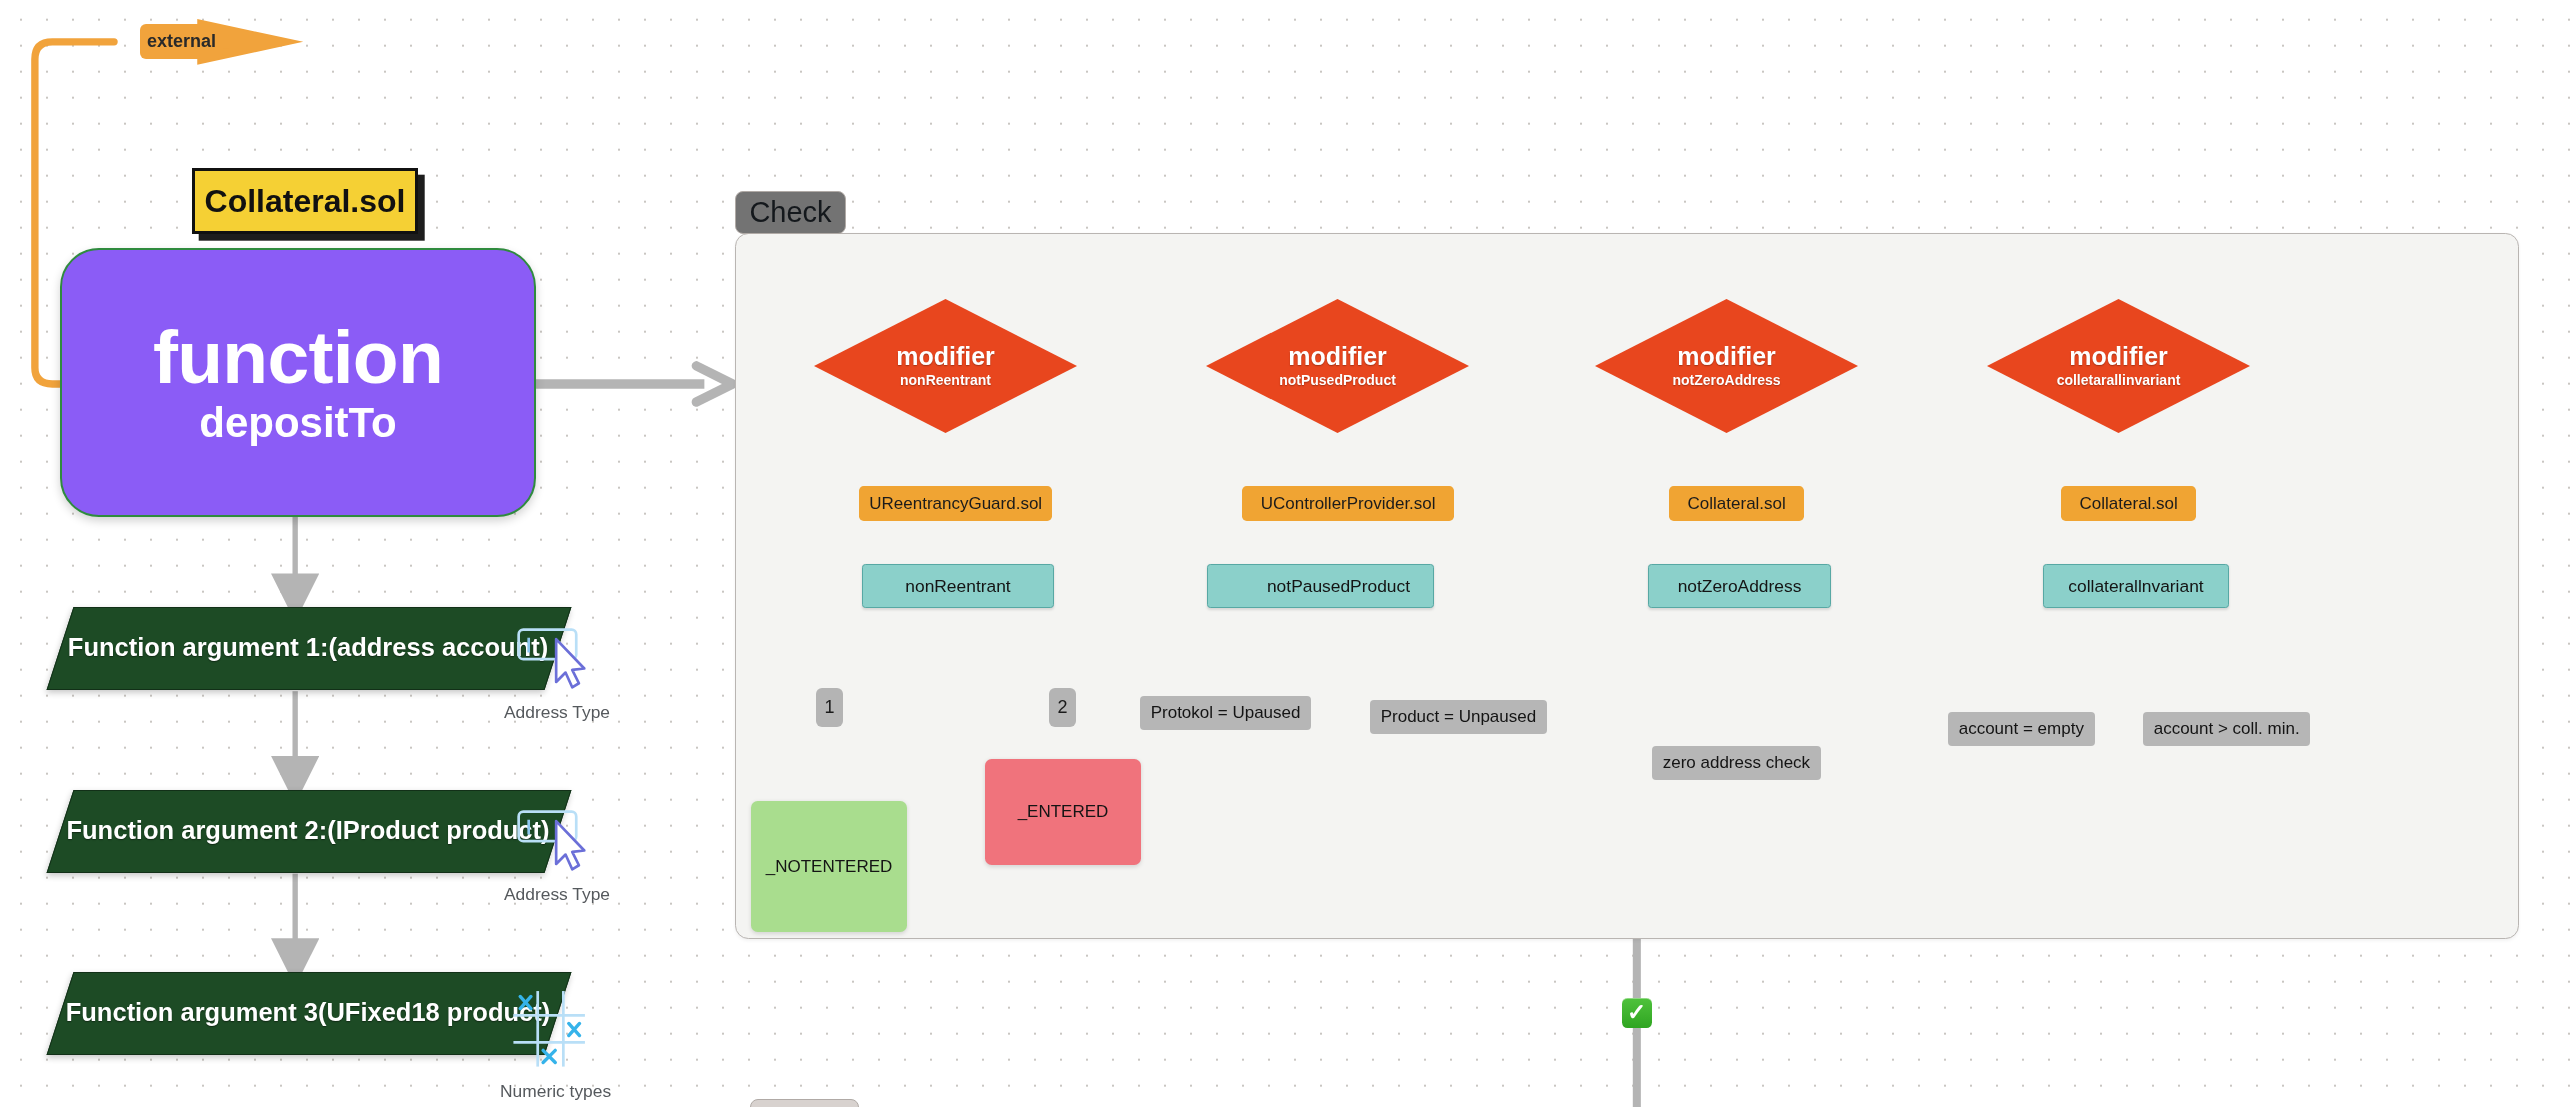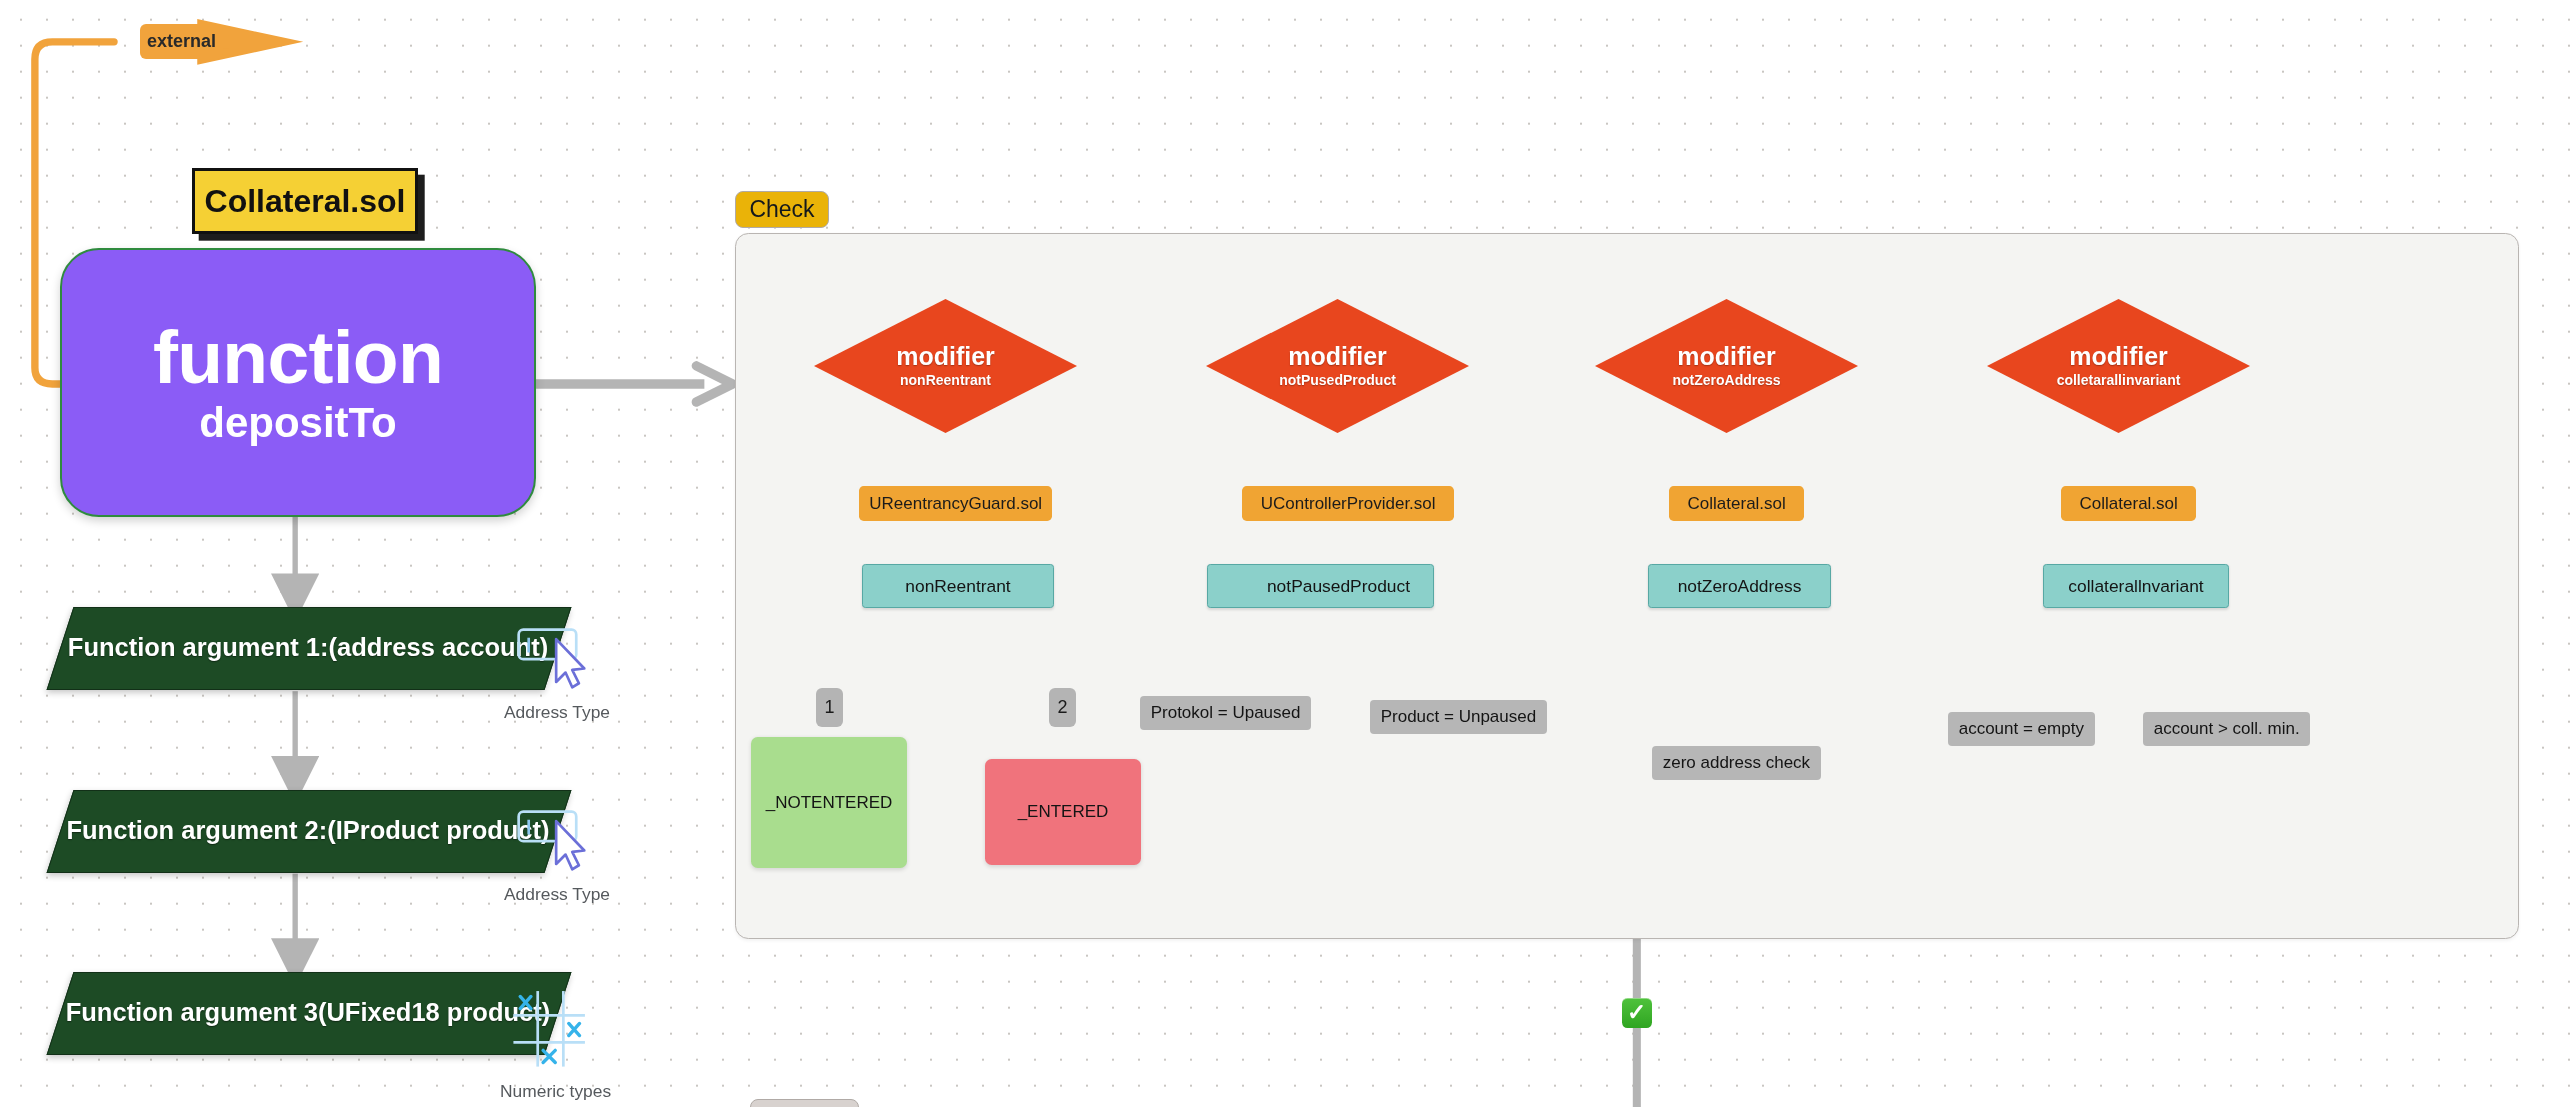--- a/index.html
+++ b/index.html
@@ -76,22 +76,22 @@
   .icon-num{position:absolute;width:81px;height:85px;}
 
   
   .frame{
     position:absolute;left:735px;top:233px;width:1782px;height:704px;
     background:#f4f4f2;border:1.7px solid #b9b5b2;border-radius:13.4px;
     box-shadow:0 1.3px 3.4px rgba(0,0,0,.05);
   }
   .frame-label{
     position:absolute;left:735px;top:191px;
-    background:#eab308;border:1.3px solid #b0aaa6;border-radius:8px;
-    padding:4px 13.4px;font-size:23px;font-weight:500;color:#14181c;
+    background:#737373;border:1.3px solid #b0aaa6;border-radius:8px;
+    padding:4px 13.4px;font-size:29px;font-weight:500;color:#14181c;
   }
 
   
   .dia{
     position:absolute;width:263px;height:134px;
   }
   .dia .shape{
     position:absolute;inset:0;
     background:#e8461e;
     clip-path:polygon(50% 0%,100% 50%,50% 100%,0% 50%);
@@ -339,21 +339,21 @@
   </div>
   <div class="teal" style="left:862px;top:564px;width:166px;">
     <span>nonReentrant</span>
   </div>
   <div class="badge" style="left:816px;top:688px;">
     <span>1</span>
   </div>
   <div class="badge" style="left:1049px;top:688px;">
     <span>2</span>
   </div>
-  <div class="result-box green-res" style="left:751px;top:737px;width:156px;height:131px;">
+  <div class="result-box green-res" style="left:751px;top:801px;width:156px;height:131px;">
     <span>_NOTENTERED</span>
   </div>
   <div class="result-box red-res" style="left:985px;top:759px;width:156px;height:106px;">
     <span>_ENTERED</span>
   </div>
 
   <div class="dia" style="left:1206px;top:299px;">
     <div class="edge"></div>
       <div class="shape"></div>
     <div class="lbl">

